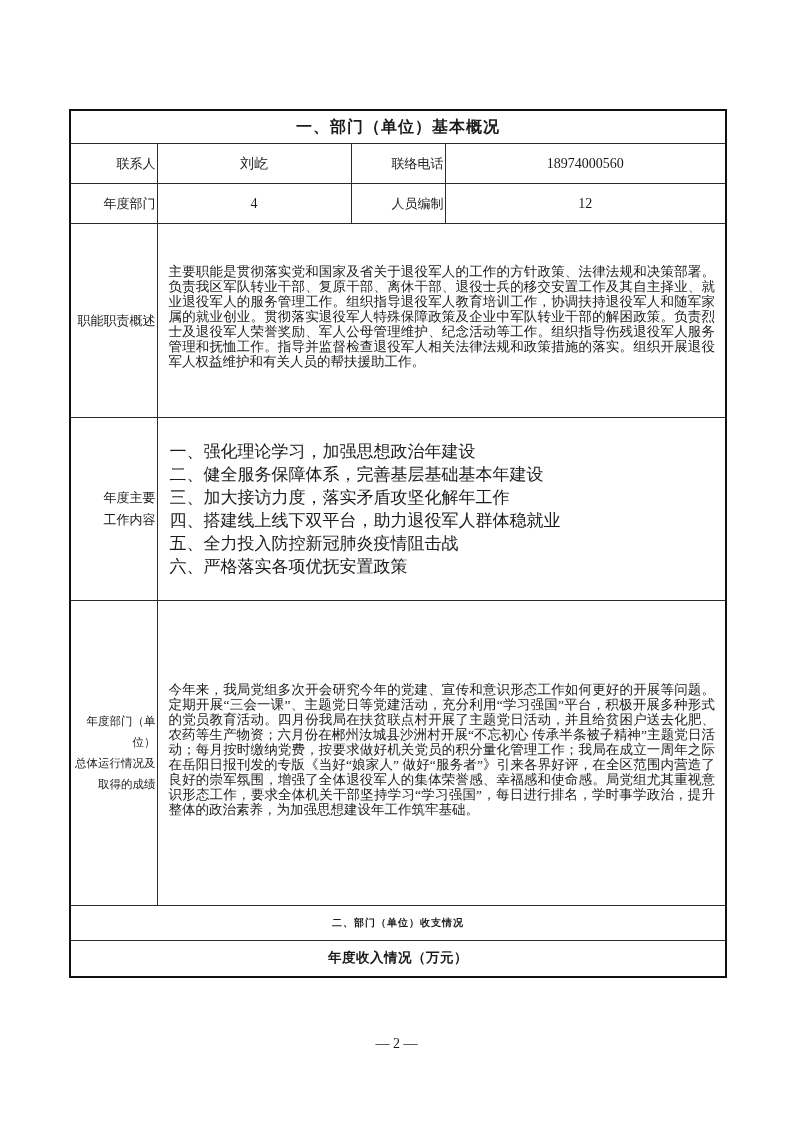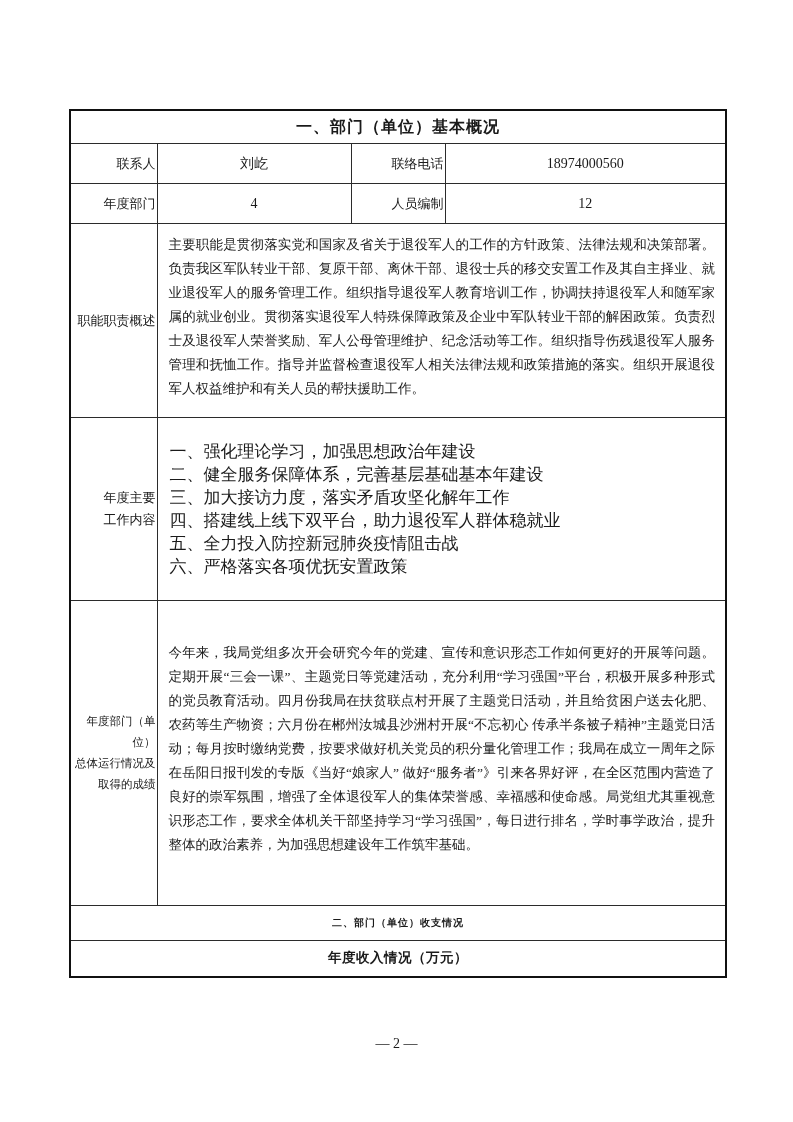--- a/index.html
+++ b/index.html
@@ -43,21 +43,21 @@
   }
   .value-cell {
     text-align: center;
     font-size: 14px;
   }
   .row-basic { height: 40px; }
 
   .para-cell {
     padding: 6px 10px 14px 11px;
     font-size: 13.5px;
-    line-height: 24px;
+    line-height: 15px;
     text-align: justify;
     vertical-align: middle;
   }
   .duty-row { height: 194px; }
   .work-row { height: 183px; }
   .perf-row { height: 305px; }
 
   .work-cell {
     padding: 8px 6px 8px 12px;
     font-size: 17px;

